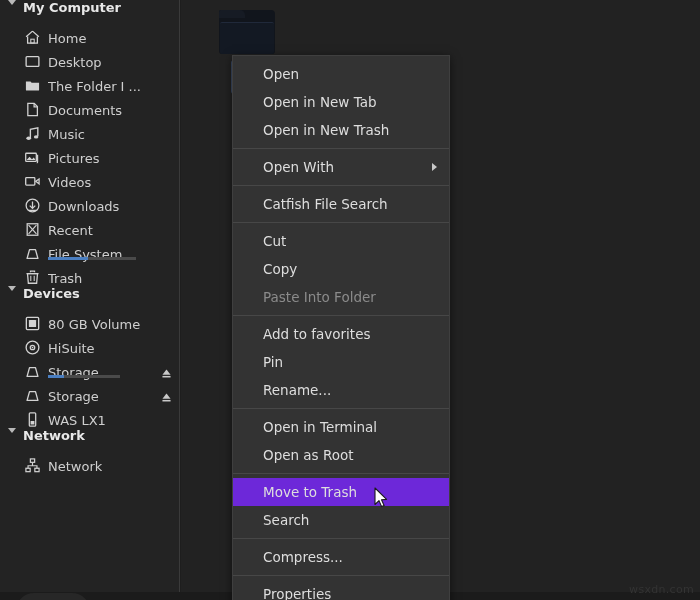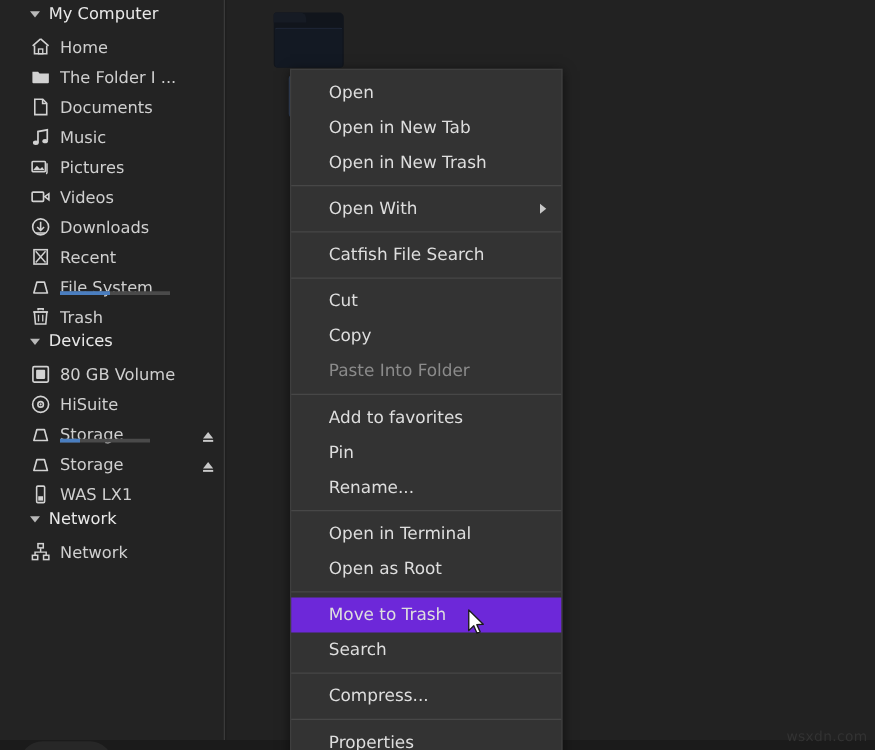--- a/index.html
+++ b/index.html
@@ -21,27 +21,26 @@
     left: 0; top: 0;
     width: 180px;
     height: 592px;
     background: #232323;
     border-right: 1px solid #3a3a3a;
     box-sizing: border-box;
     overflow: hidden;
   }
   .group-header {
     display: flex;
-    align-items: center;
+    align-items: flex-start;
     height: 22px;
     padding-left: 8px;
     color: #e8e8e8;
     font-size: 13px;
-    font-weight: normal;
-    margin-left: 16px;
+    font-weight: bold;
   }
   .tri {
     width: 0; height: 0;
     border-left: 4.5px solid transparent;
     border-right: 4.5px solid transparent;
     border-top: 5px solid #b9b9b9;
     margin-right: 7px;
     flex: 0 0 auto;
   }
   .side-item {
@@ -236,20 +235,28 @@
           <path d="M8 2 L14 7.2 M8 2 L2 7.2" fill="none" stroke="#d2d2d2" stroke-width="1.2"></path>
           <path d="M3.4 7v6.2h9.2V7" fill="none" stroke="#d2d2d2" stroke-width="1.2"></path>
           <rect x="6.4" y="9.6" width="3.2" height="3.6" fill="none" stroke="#d2d2d2" stroke-width="1"></rect>
         </svg>
       </span>
       <span class="lbl">Home</span>
     </div>
     <div class="side-item">
       <span class="ico">
         <svg width="17" height="17" viewBox="0 0 16 16">
+          <rect x="2" y="3.4" width="12" height="9.2" rx="0.8" fill="none" stroke="#d2d2d2" stroke-width="1.25"></rect>
+        </svg>
+      </span>
+      <span class="lbl">Desktop</span>
+    </div>
+    <div class="side-item">
+      <span class="ico">
+        <svg width="17" height="17" viewBox="0 0 16 16">
           <path d="M1.8 4.2h4.3l1.1 1.3h7V12a.8.8 0 0 1-.8.8H2.6a.8.8 0 0 1-.8-.8z" fill="#d2d2d2"></path>
         </svg>
       </span>
       <span class="lbl">The Folder I ...</span>
     </div>
     <div class="side-item">
       <span class="ico">
         <svg width="17" height="17" viewBox="0 0 16 16">
           <path d="M3.6 2.2h6L12.6 5.3v8.5H3.6z" fill="none" stroke="#d2d2d2" stroke-width="1.2"></path>
           <path d="M9.5 2.3v3.2h3.1" fill="none" stroke="#d2d2d2" stroke-width="1.2"></path>

